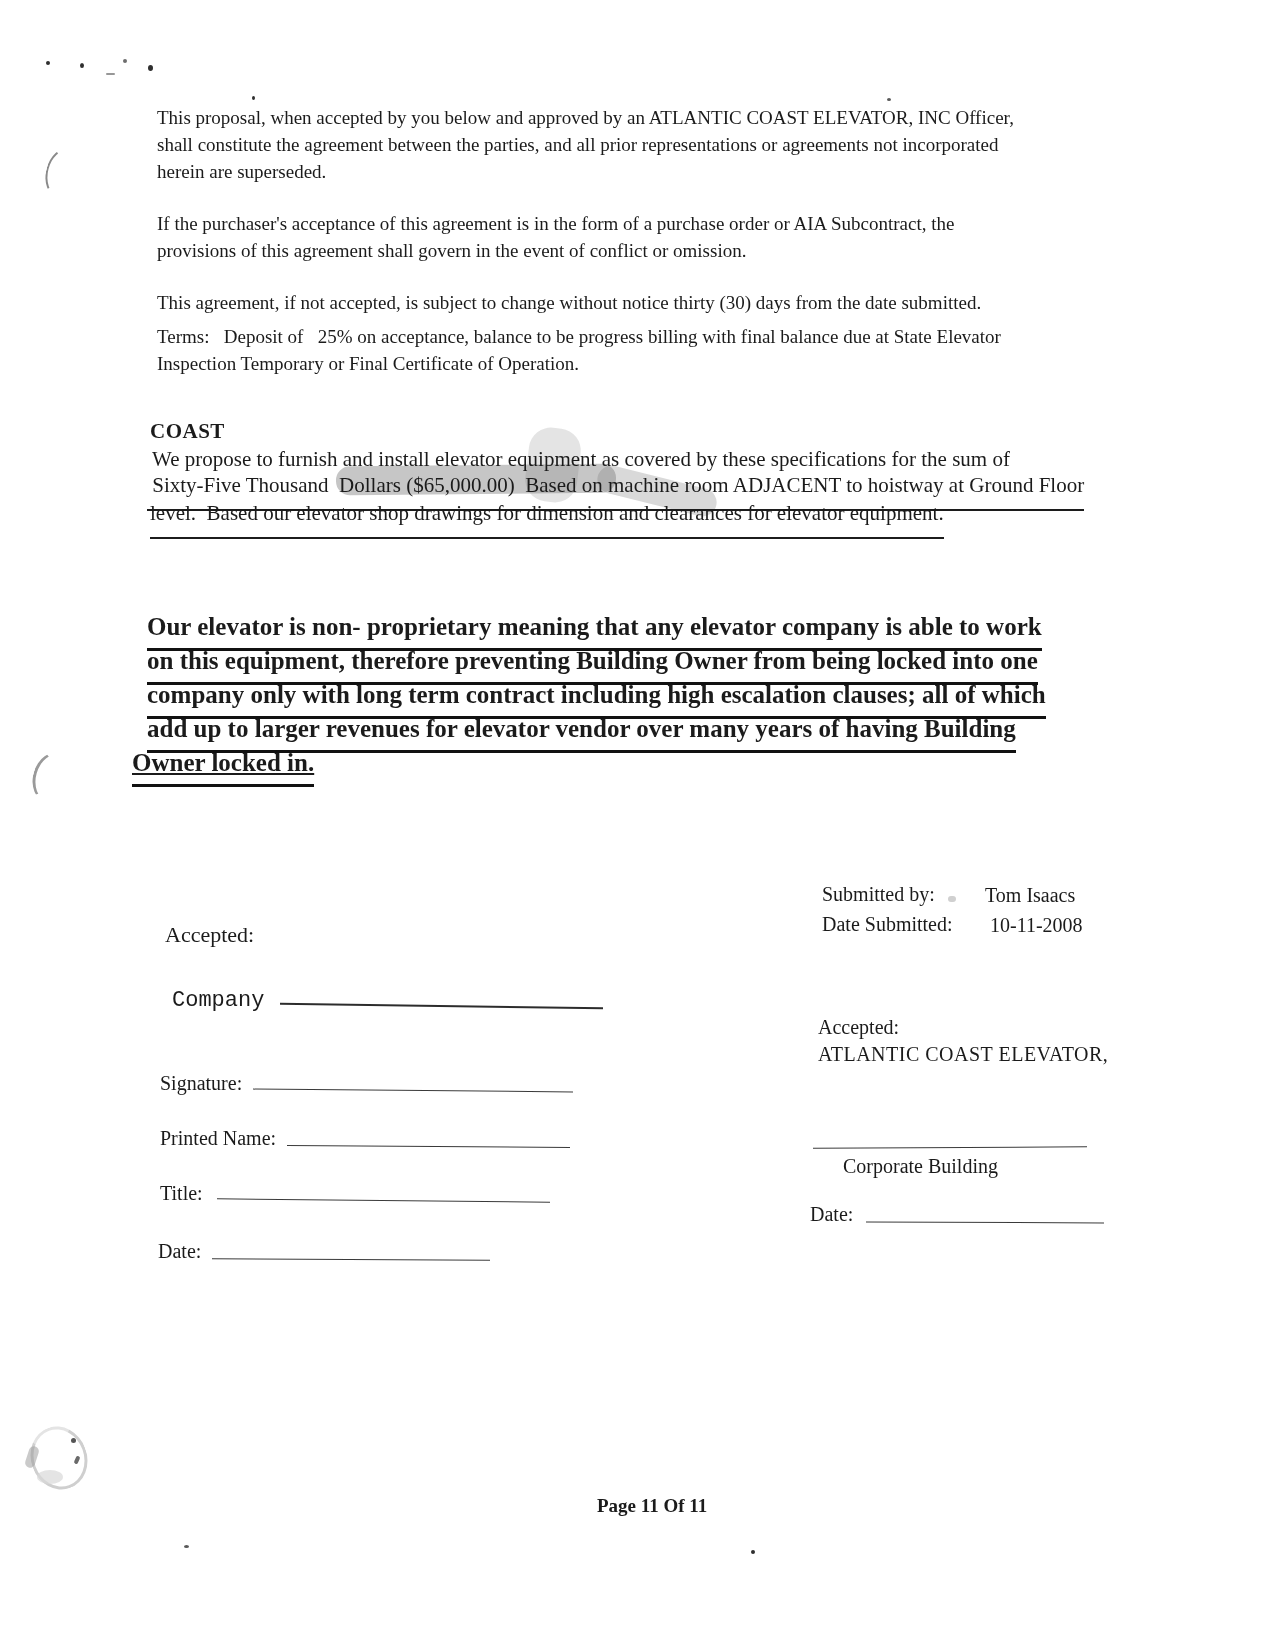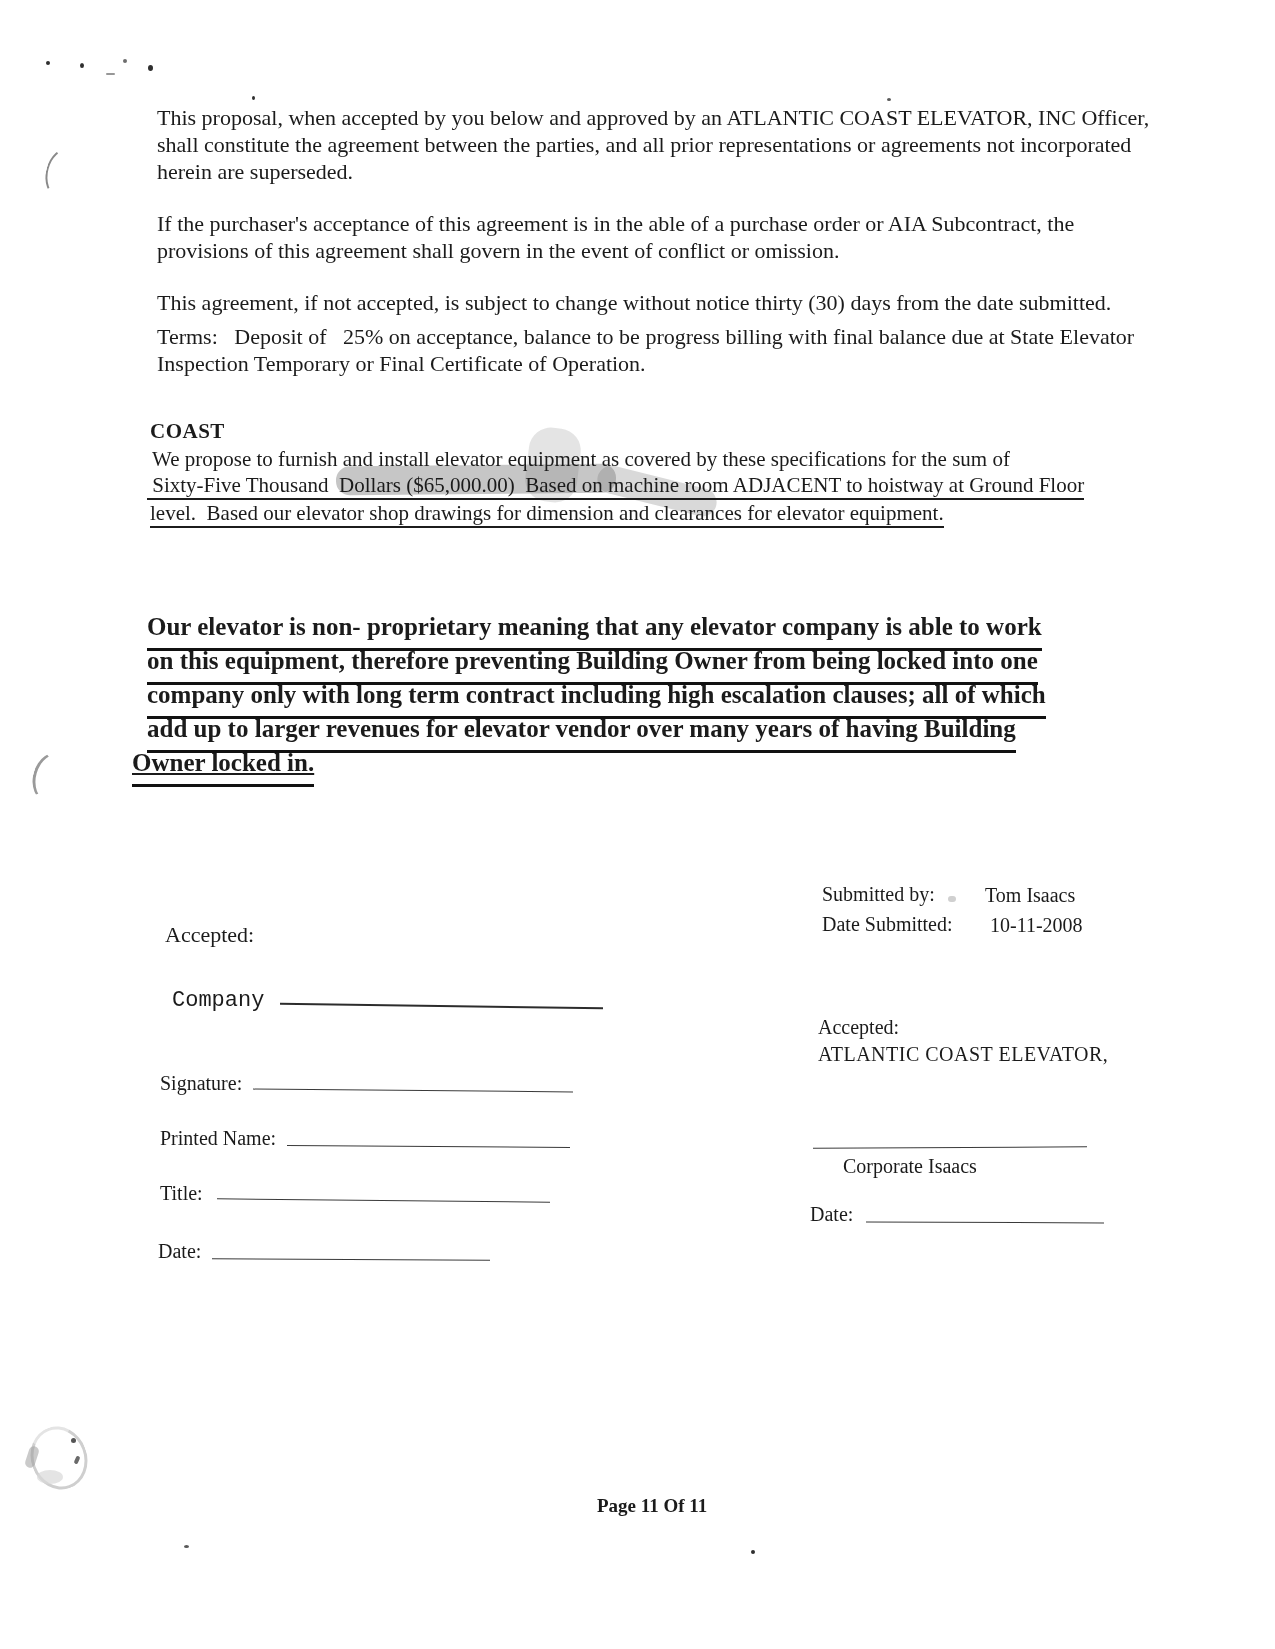--- a/index.html
+++ b/index.html
@@ -3,24 +3,24 @@
 <meta charset="utf-8">
 <style>
   html, body { margin:0; padding:0; background:#ffffff; }
   .page {
     position:relative; width:1275px; height:1649px;
     background:#ffffff; color:#1b1b1b;
     font-family:"Liberation Serif", serif;
     overflow:hidden;
   }
   .abs { position:absolute; }
-  .para { font-size:22px; line-height:27px; white-space:pre-wrap; }
+  .para { font-size:19px; line-height:27px; white-space:pre-wrap; }
   .price-heading { font-size:21px; font-weight:bold; letter-spacing:.5px; }
   .price-line { font-size:21px; line-height:27px; white-space:pre; }
-  .u2 { border-bottom:2px solid #1c1c1c; padding-bottom:1px; }
+  .u2 { border-bottom:2px solid #1c1c1c; padding-bottom:12px; }
   .stmt-line { font-size:25px; font-weight:bold; white-space:pre; }
   .stmt-line span { border-bottom:3px solid #111; padding-bottom:8px; }
   .lbl-lg { font-size:22px; }
   .lbl { font-size:20px; }
   .val { font-size:20px; }
   .sig-line { position:absolute; height:0; border-bottom:2px solid #2c2c2c; }
   .sig-line.thin { border-bottom-width:1.6px; border-bottom-color:#3a3a3a; }
   .smudge { position:absolute; background:#787878; pointer-events:none; }
   .speck { position:absolute; background:#2f2f2f; border-radius:50%; }
   .arc { position:absolute; border:2px solid #8a8a8a; border-radius:50%;
@@ -40,21 +40,21 @@
   <div class="speck abs" style="left:252px; top:96px; width:3px; height:4px;"></div>
   <div class="speck abs" style="left:887px; top:98px; width:4px; height:3px; opacity:.8;"></div>
 
   <div class="arc" style="left:46px; top:148px; width:30px; height:46px; transform:rotate(14deg); border-left-width:2px;"></div>
   <div class="arc" style="left:33px; top:752px; width:36px; height:48px; transform:rotate(16deg); border-left-width:3px; border-left-color:#9a9a9a;"></div>
 
   <div class="abs para" style="left:157px; top:104px; width:1030px;">This proposal, when accepted by you below and approved by an ATLANTIC COAST ELEVATOR, INC Officer,
 shall constitute the agreement between the parties, and all prior representations or agreements not incorporated
 herein are superseded.</div>
 
-  <div class="abs para" style="left:157px; top:210px; width:1030px;">If the purchaser's acceptance of this agreement is in the able of a purchase order or AIA Subcontract, the
+  <div class="abs para" style="left:157px; top:210px; width:1030px;">If the purchaser's acceptance of this agreement is in the form of a purchase order or AIA Subcontract, the
 provisions of this agreement shall govern in the event of conflict or omission.</div>
 
   <div class="abs para" style="left:157px; top:289px; width:1030px;">This agreement, if not accepted, is subject to change without notice thirty (30) days from the date submitted.</div>
 
   <div class="abs para" style="left:157px; top:323px; width:1030px;">Terms:   Deposit of   25% on acceptance, balance to be progress billing with final balance due at State Elevator
 Inspection Temporary or Final Certificate of Operation.</div>
 
   <div class="smudge" style="left:527px; top:428px; width:52px; height:74px; opacity:.20; border-radius:22px; transform:rotate(7deg);"></div>
   <div class="smudge" style="left:336px; top:465px; width:280px; height:29px; opacity:.42; border-radius:14px; transform:rotate(-0.6deg);"></div>
   <div class="smudge" style="left:596px; top:477px; width:122px; height:28px; opacity:.28; border-radius:14px; transform:rotate(14deg);"></div>
@@ -85,21 +85,21 @@
   <div class="abs lbl" style="left:818px; top:1016px;">Accepted:</div>
   <div class="abs lbl" style="left:818px; top:1043px; letter-spacing:.5px;">ATLANTIC COAST ELEVATOR,</div>
 
   <div class="abs lbl" style="left:160px; top:1072px;">Signature:</div>
   <div class="sig-line thin" style="left:253px; top:1090px; width:320px; transform:rotate(0.5deg);"></div>
 
   <div class="abs lbl" style="left:160px; top:1127px;">Printed Name:</div>
   <div class="sig-line thin" style="left:287px; top:1146px; width:283px; transform:rotate(0.4deg);"></div>
 
   <div class="sig-line thin" style="left:813px; top:1147px; width:274px; transform:rotate(-0.3deg);"></div>
-  <div class="abs lbl" style="left:843px; top:1155px;">Corporate Isaacs</div>
+  <div class="abs lbl" style="left:843px; top:1155px;">Corporate Building</div>
 
   <div class="abs lbl" style="left:160px; top:1182px;">Title:</div>
   <div class="sig-line thin" style="left:217px; top:1200px; width:333px; transform:rotate(0.6deg);"></div>
 
   <div class="abs lbl" style="left:810px; top:1203px;">Date:</div>
   <div class="sig-line thin" style="left:866px; top:1222px; width:238px; transform:rotate(0.2deg);"></div>
 
   <div class="abs lbl" style="left:158px; top:1240px;">Date:</div>
   <div class="sig-line thin" style="left:212px; top:1259px; width:278px; transform:rotate(0.3deg);"></div>
 

